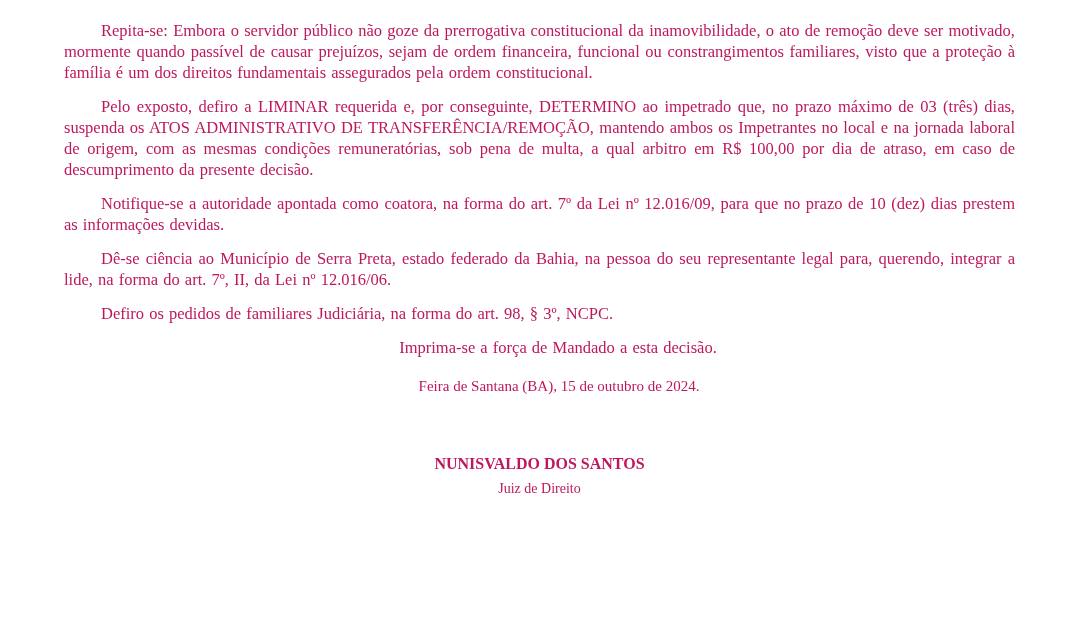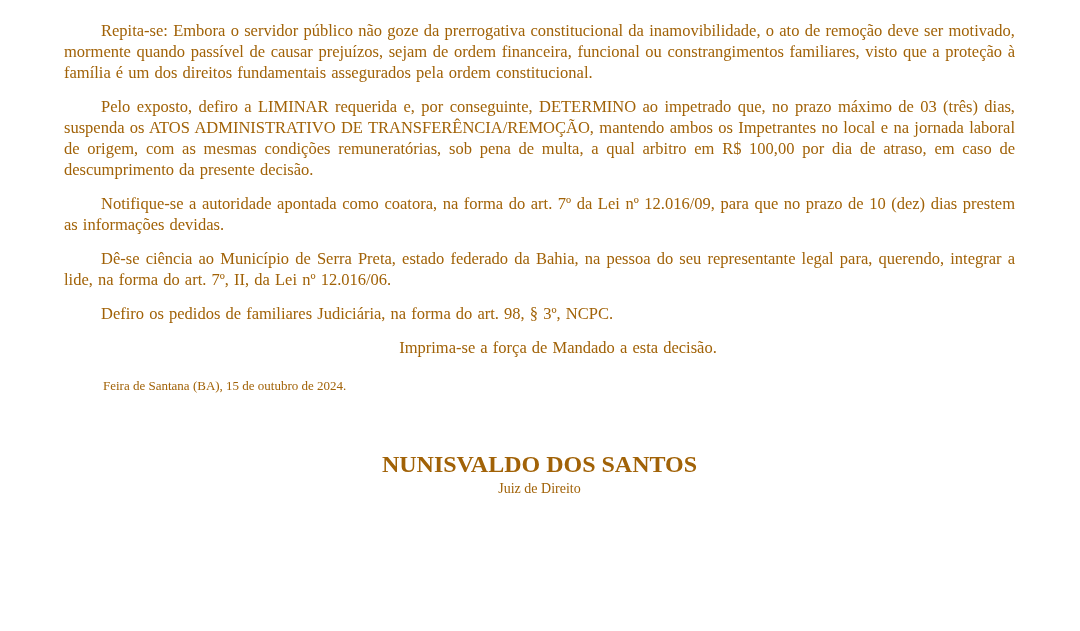--- a/index.html
+++ b/index.html
@@ -8,49 +8,49 @@
     background: #ffffff;
   }
   .page {
     position: relative;
     width: 1080px;
     height: 631px;
     box-sizing: border-box;
     background: #ffffff;
     padding: 20px 65px 0 64px;
     font-family: "Liberation Serif", "DejaVu Serif", serif;
-    color: #a16207;
+    color: #be185d;
     overflow: hidden;
   }
   .par {
     margin: 0 0 13px 0;
     text-indent: 37px;
     text-align: justify;
     font-size: 16.5px;
     line-height: 21px;
     word-spacing: 1px;
   }
   .par.short {
     margin-bottom: 14px;
     text-align: center;
   }
   .date-line {
     margin: 16px 0 0 0;
     text-indent: 39px;
-    font-size: 13px;
+    font-size: 15px;
     line-height: 24px;
-    text-align: left;
+    text-align: center;
   }
   .signature-block {
     margin-top: 54px;
     text-align: center;
   }
   .sig-name {
     font-weight: bold;
-    font-size: 24px;
+    font-size: 16px;
     line-height: 24px;
   }
   .sig-title {
     font-size: 14px;
     line-height: 25px;
   }
 </style>
 </head>
 <body>
 

